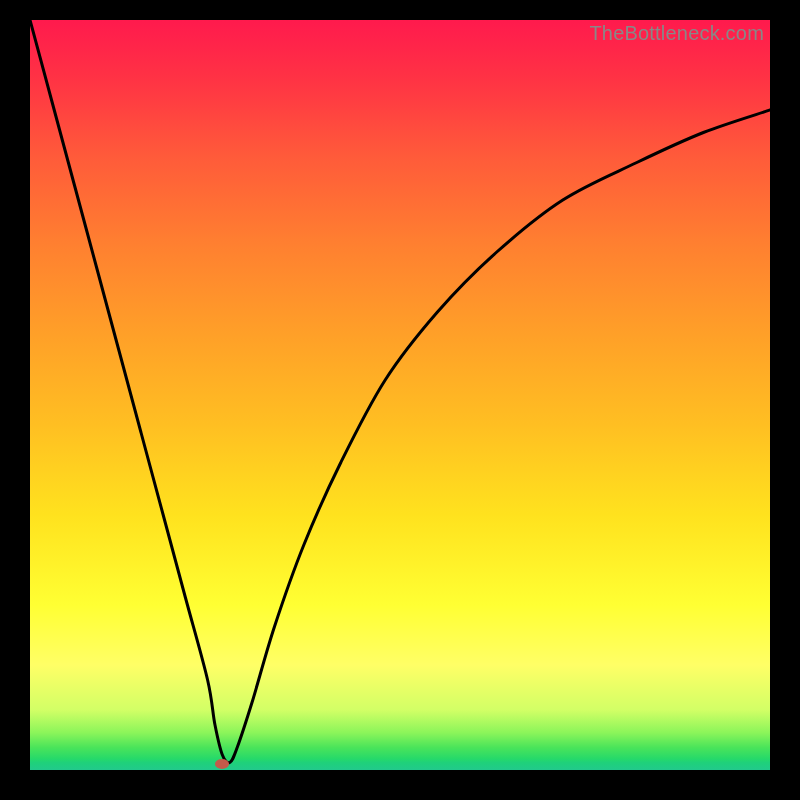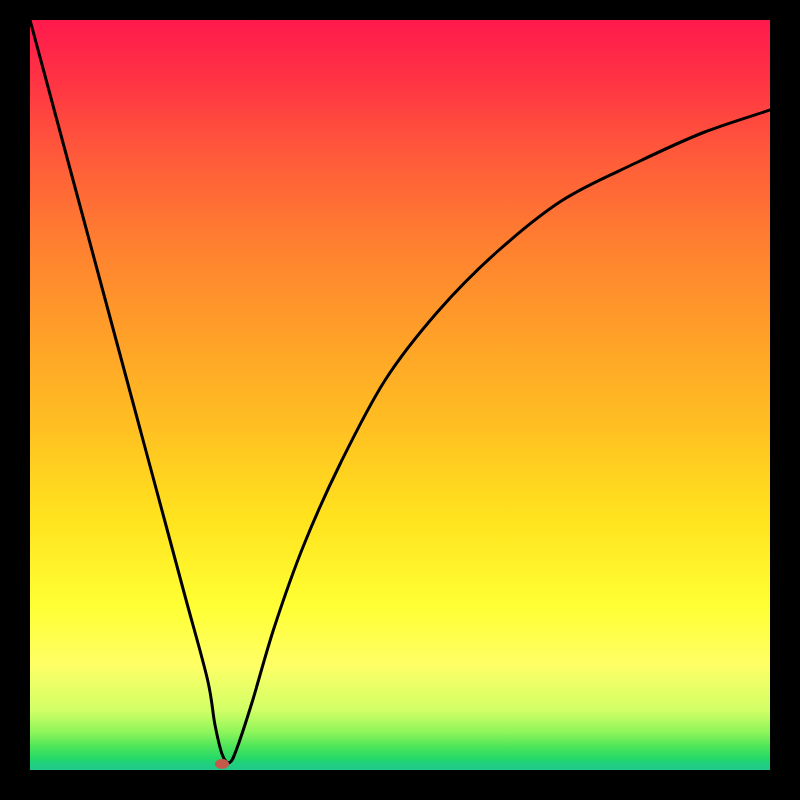--- a/index.html
+++ b/index.html
@@ -67,20 +67,21 @@
     transform: translate(-50%, -50%);
   }
 </style>
 </head>
 <body>
 
 <div class="stage">
 
   <div class="plot">
 
+    <div class="watermark">TheBottleneck.com</div>
 
     <svg class="curve" viewBox="0 0 740 750" preserveAspectRatio="none">
       <path fill="none" stroke="#000" stroke-width="3" stroke-linejoin="round" stroke-linecap="round" d="M 0.0 0.0 C 3.7 13.8 14.8 55.0 22.2 82.5 C 29.6 110.0 37.0 137.5 44.4 165.0 C 51.8 192.5 59.2 220.0 66.6 247.5 C 74.0 275.0 81.4 302.5 88.8 330.0 C 96.2 357.5 103.6 385.0 111.0 412.5 C 118.4 440.0 125.8 467.5 133.2 495.0 C 140.6 522.5 148.0 550.0 155.4 577.5 C 162.8 605.0 172.7 638.8 177.6 660.0 C 182.5 681.3 182.5 692.5 185.0 705.0 C 187.5 717.5 189.9 728.8 192.4 735.0 C 194.9 741.3 197.3 743.8 199.8 742.5 C 202.3 741.3 203.5 737.5 207.2 727.5 C 210.9 717.5 215.8 702.5 222.0 682.5 C 228.2 662.5 235.6 633.8 244.2 607.5 C 252.8 581.3 262.7 552.5 273.8 525.0 C 284.9 497.5 297.2 470.0 310.8 442.5 C 324.4 415.0 339.2 385.0 355.2 360.0 C 371.2 335.0 388.5 313.8 407.0 292.5 C 425.5 271.3 445.2 251.3 466.2 232.5 C 487.2 213.8 509.4 195.0 532.8 180.0 C 556.2 165.0 583.4 153.8 606.8 142.5 C 630.2 131.3 651.2 121.3 673.4 112.5 C 695.6 103.8 728.9 93.8 740.0 90.0"></path>
     </svg>
 
     <div class="marker" style="left:192.4px; top:744.0px;"></div>
 
   </div>
 </div>
 

